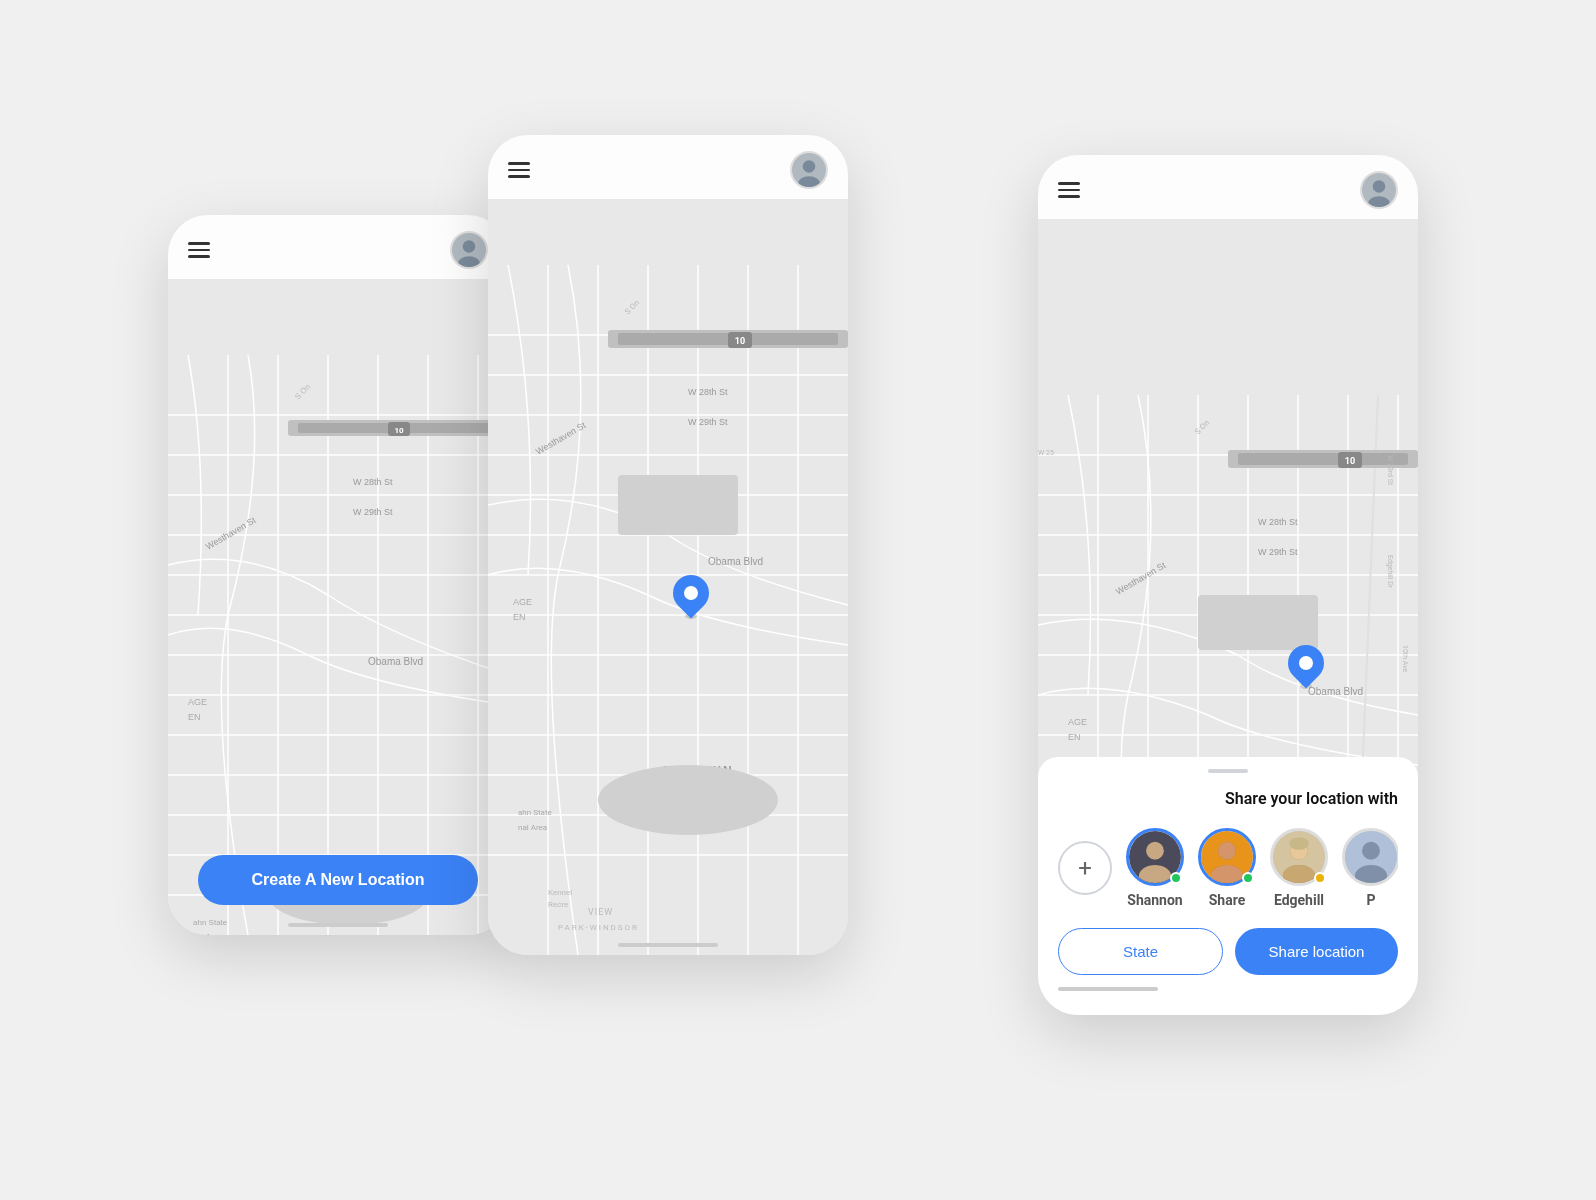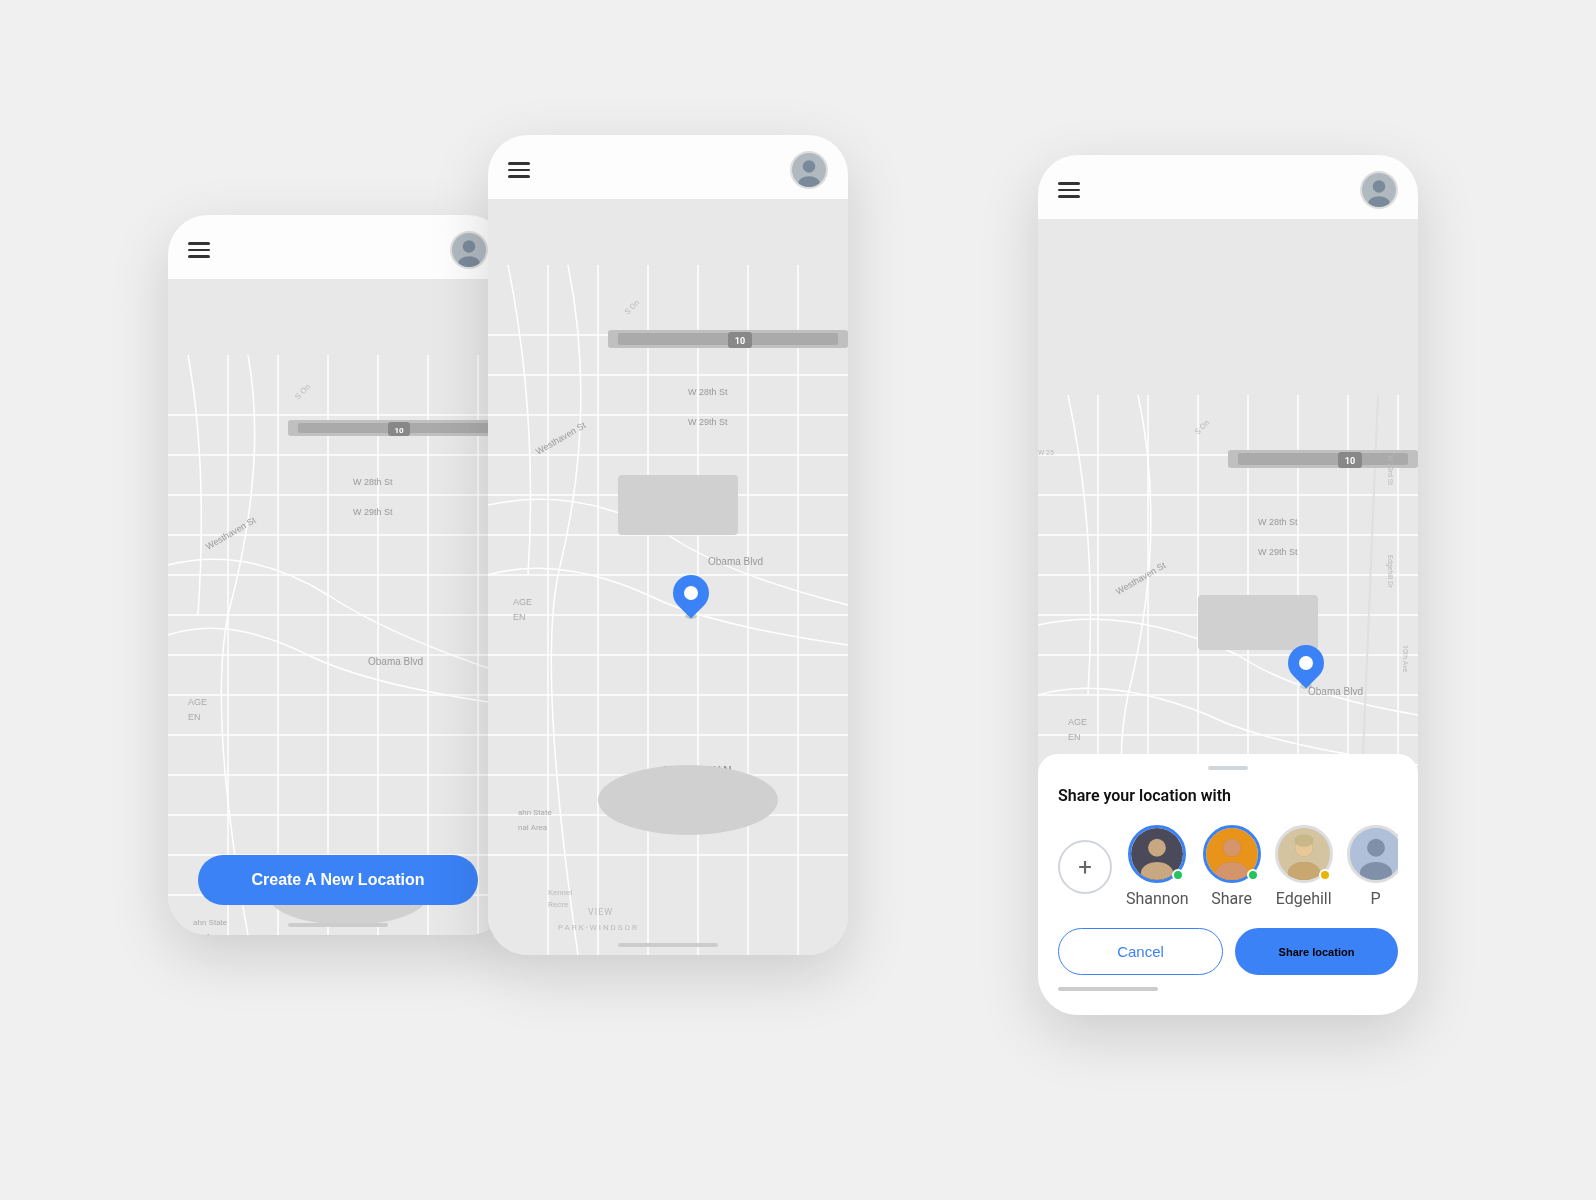--- a/index.html
+++ b/index.html
@@ -224,21 +224,21 @@
       height: 4px;
       background: #d1d5db;
       border-radius: 2px;
       margin: 0 auto 16px;
     }
 
     .share-title {
       font-size: 16px;
       font-weight: 600;
       color: #111;
-      text-align: left;
+      text-align: right;
       margin-bottom: 20px;
     }
 
     .contacts-row {
       display: flex;
       align-items: center;
       gap: 14px;
       margin-bottom: 20px;
       overflow: hidden;
     }
@@ -299,23 +299,23 @@
       width: 12px;
       height: 12px;
       border-radius: 50%;
       border: 2px solid #fff;
     }
 
     .status-green { background: #22c55e; }
     .status-yellow { background: #eab308; }
 
     .contact-name {
-      font-size: 16px;
+      font-size: 14px;
       color: #555;
-      font-weight: 400;
+      font-weight: 700;
     }
 
     .sheet-buttons {
       display: flex;
       gap: 12px;
     }
 
     .cancel-btn {
       flex: 1;
       border: 1.5px solid #3b82f6;
@@ -325,25 +325,25 @@
       padding: 14px;
       font-size: 15px;
       font-weight: 500;
       cursor: pointer;
     }
 
     .share-btn {
       flex: 1;
       border: none;
       background: #3b82f6;
-      color: #000000;
+      color: #ffffff;
       border-radius: 30px;
       padding: 14px;
-      font-size: 11px;
-      font-weight: 700;
+      font-size: 15px;
+      font-weight: 400;
       cursor: pointer;
     }
   </style>
 </head>
 <body>
 
 <div class="phones-container">
 
   <div class="phone phone-left">
     <div class="map-area">
@@ -655,20 +655,20 @@
                 <circle cx="29" cy="22" r="10" fill="#8090a8"></circle>
                 <ellipse cx="29" cy="50" rx="18" ry="12" fill="#8090a8"></ellipse>
               </svg>
             </div>
           </div>
           <span class="contact-name">P</span>
         </div>
       </div>
 
       <div class="sheet-buttons">
-        <button class="cancel-btn">Cancel</button>
+        <button class="cancel-btn">State</button>
         <button class="share-btn">Share location</button>
       </div>
       <div class="home-indicator" style="margin-top:12px;"></div>
     </div>
   </div>
 
 </div>
 
 </body></html>

